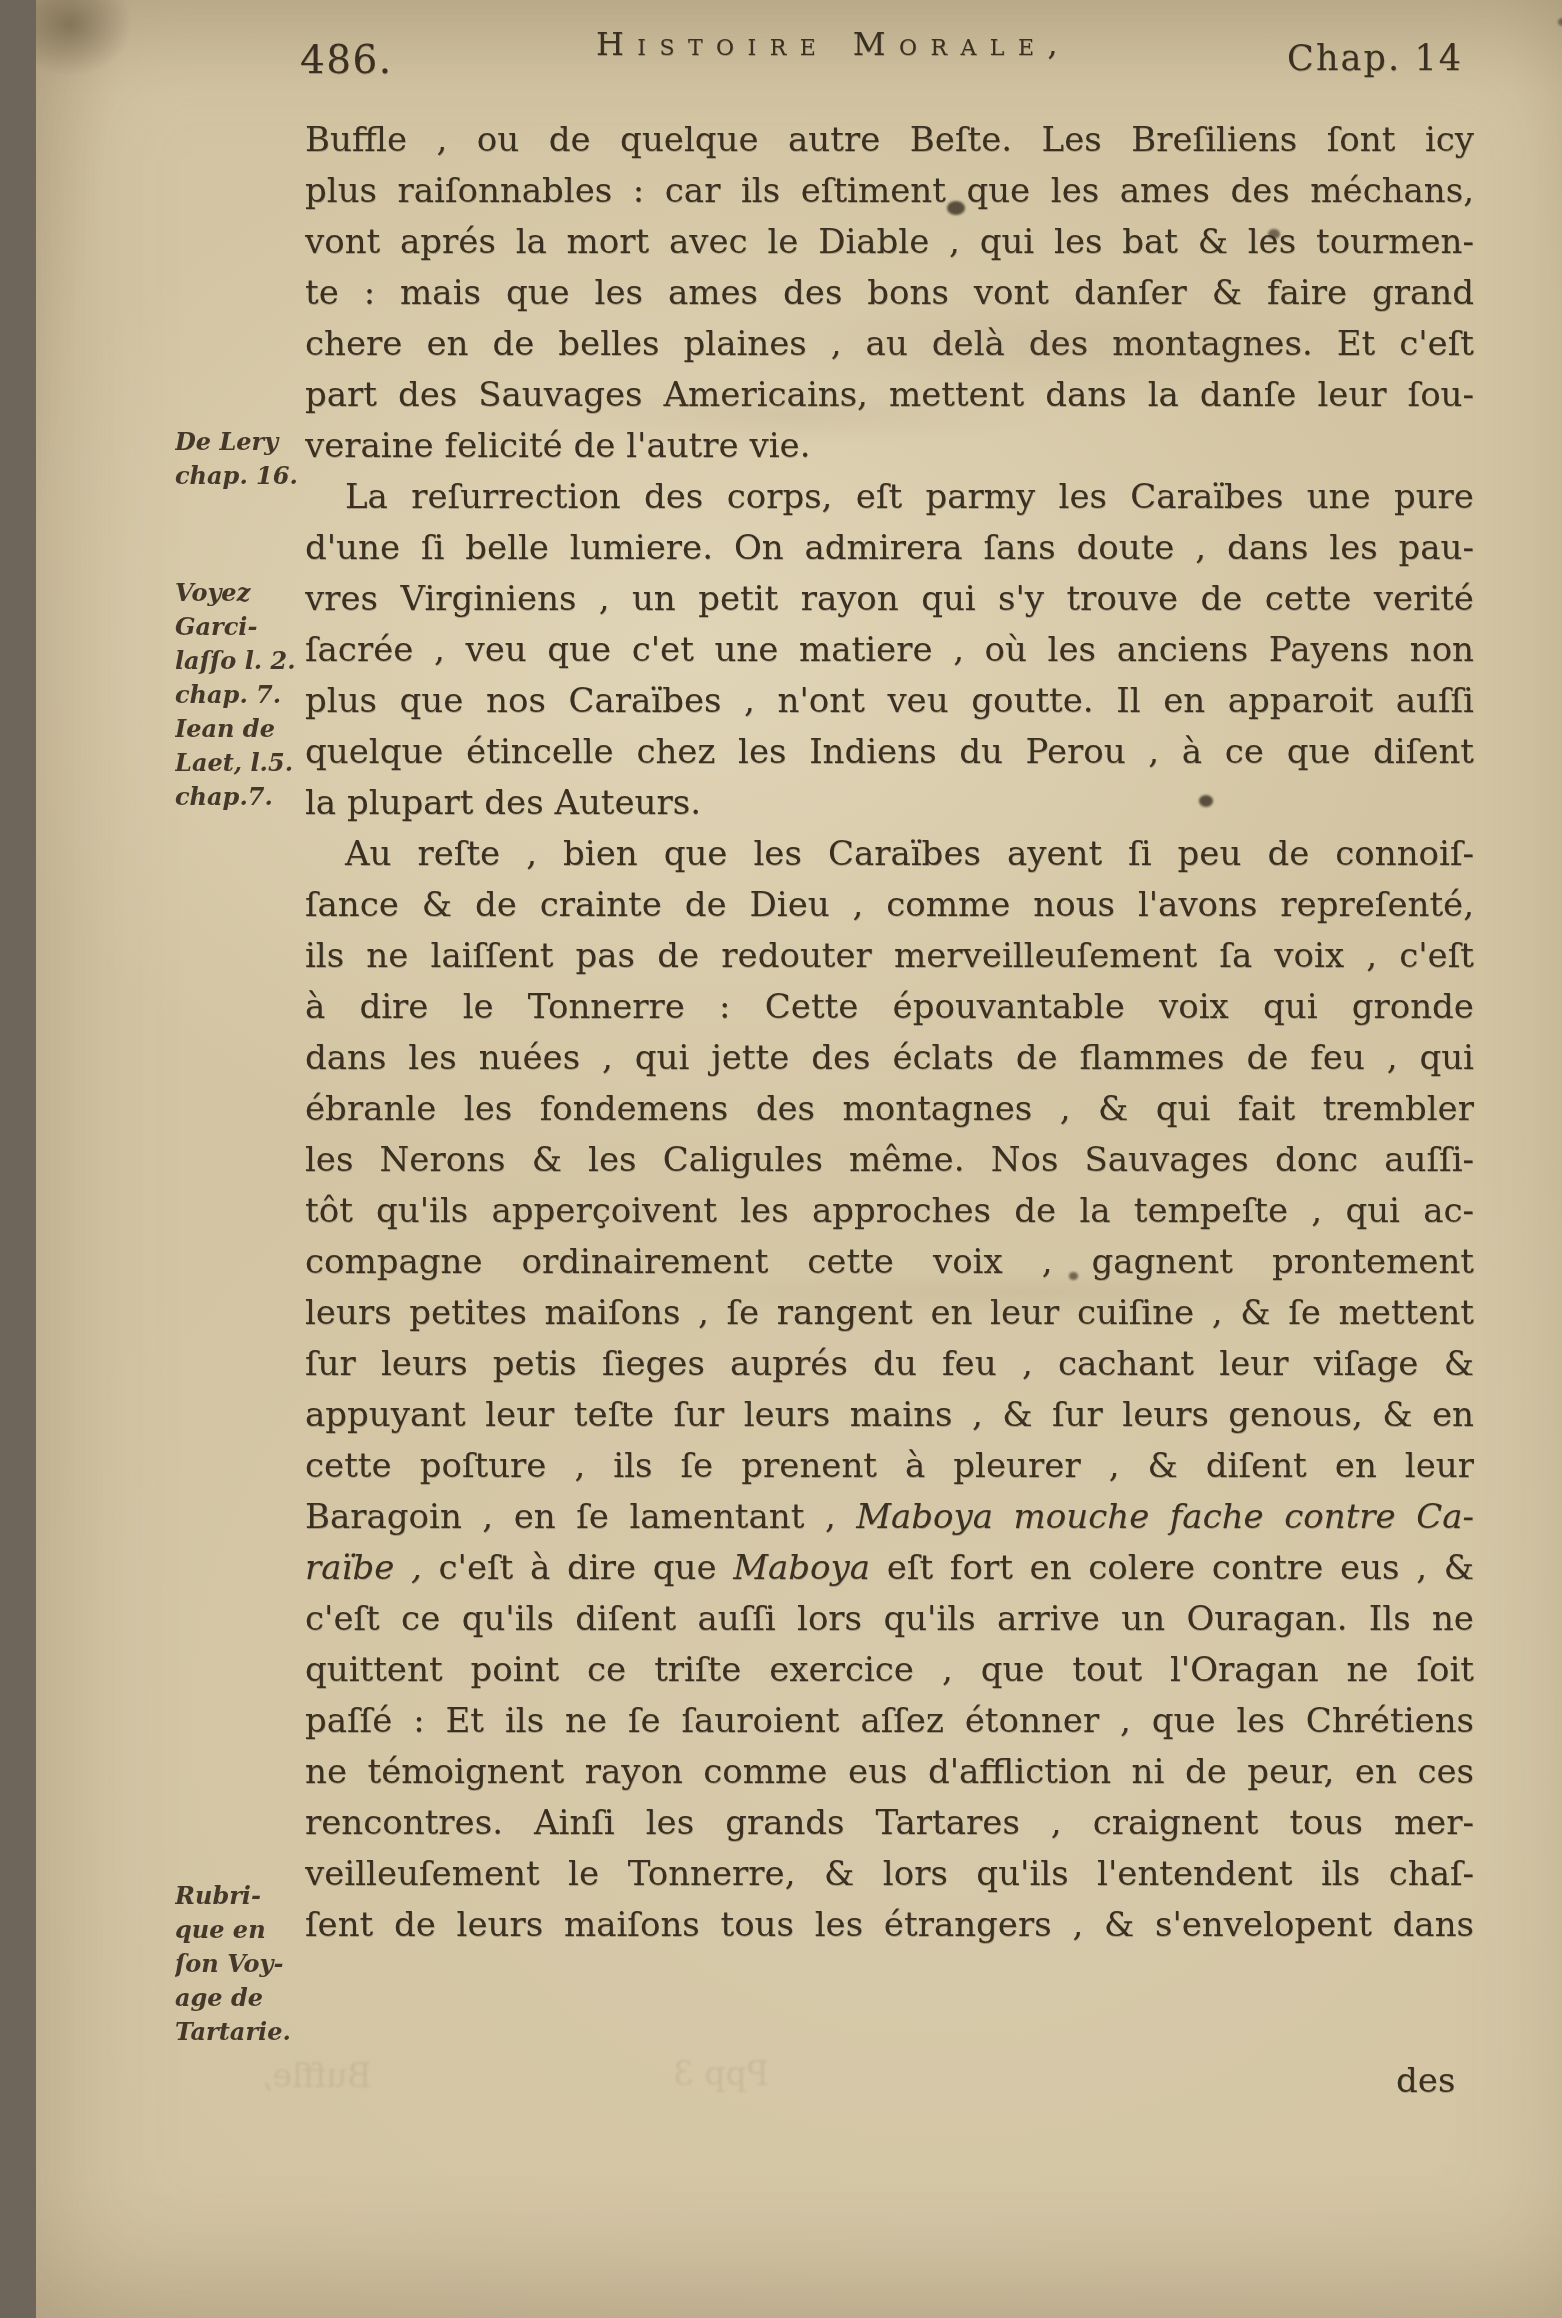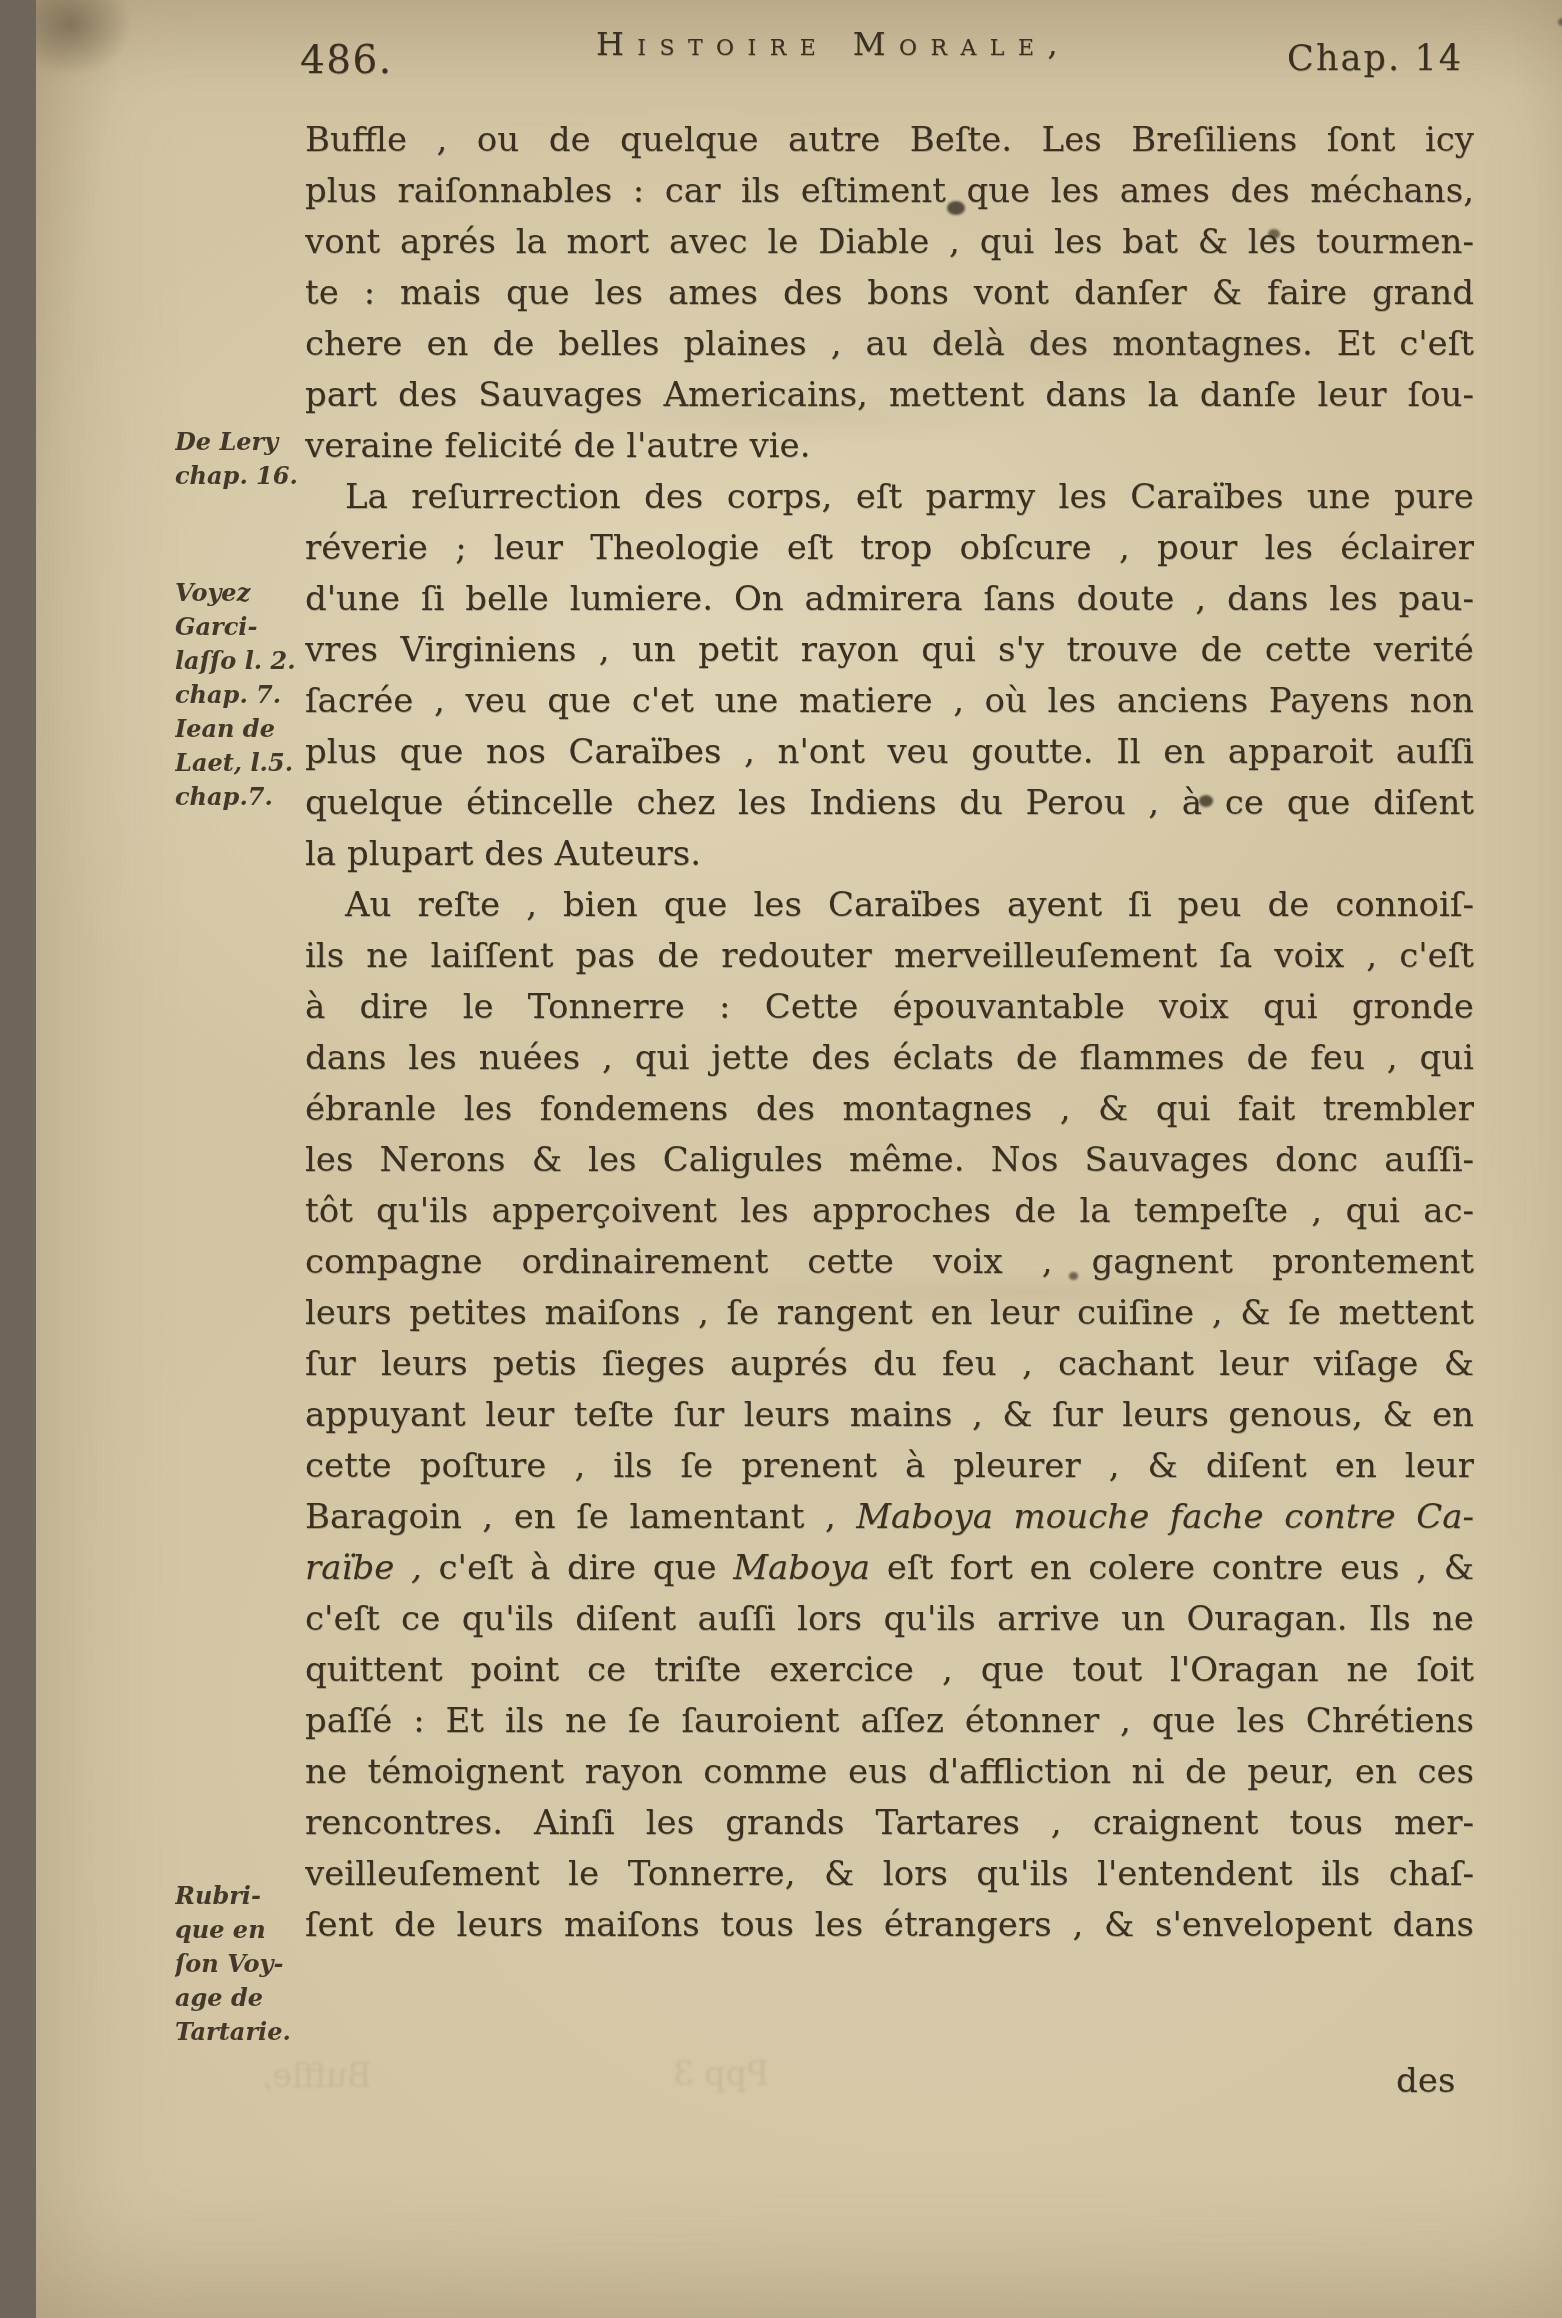--- a/index.html
+++ b/index.html
@@ -104,28 +104,28 @@
 
   <div class="body-col ink">
     <div class="line">Buffle , ou de quelque autre Beſte. Les Breſiliens ſont icy</div>
     <div class="line">plus raiſonnables : car ils eſtiment que les ames des méchans,</div>
     <div class="line">vont aprés la mort avec le Diable , qui les bat &amp; les tourmen-</div>
     <div class="line">te : mais que les ames des bons vont danſer &amp; faire grand</div>
     <div class="line">chere en de belles plaines , au delà des montagnes. Et c'eſt</div>
     <div class="line">part des Sauvages Americains, mettent dans la danſe leur ſou-</div>
     <div class="line short">veraine felicité de l'autre vie.</div>
     <div class="line indent">La reſurrection des corps, eſt parmy les Caraïbes une pure</div>
-    <div class="line">réverie ; leur Theologie eſt trop obſcure , pour les éclairer</div>
     <div class="line">d'une ſi belle lumiere. On admirera ſans doute , dans les pau-</div>
     <div class="line">vres Virginiens , un petit rayon qui s'y trouve de cette verité</div>
     <div class="line">ſacrée , veu que c'et une matiere , où les anciens Payens non</div>
     <div class="line">plus que nos Caraïbes , n'ont veu goutte. Il en apparoit auſſi</div>
     <div class="line">quelque étincelle chez les Indiens du Perou , à ce que diſent</div>
     <div class="line short">la plupart des Auteurs.</div>
     <div class="line indent">Au reſte , bien que les Caraïbes ayent ſi peu de connoiſ-</div>
+    <div class="line">ſance &amp; de crainte de Dieu , comme nous l'avons repreſenté,</div>
     <div class="line">ils ne laiſſent pas de redouter merveilleuſement ſa voix , c'eſt</div>
     <div class="line">à dire le Tonnerre : Cette épouvantable voix qui gronde</div>
     <div class="line">dans les nuées , qui jette des éclats de flammes de feu , qui</div>
     <div class="line">ébranle les fondemens des montagnes , &amp; qui fait trembler</div>
     <div class="line">les Nerons &amp; les Caligules même. Nos Sauvages donc auſſi-</div>
     <div class="line">tôt qu'ils apperçoivent les approches de la tempeſte , qui ac-</div>
     <div class="line">compagne ordinairement cette voix , gagnent prontement</div>
     <div class="line">leurs petites maiſons , ſe rangent en leur cuiſine , &amp; ſe mettent</div>
     <div class="line">ſur leurs petis ſieges auprés du feu , cachant leur viſage &amp;</div>
     <div class="line">appuyant leur teſte ſur leurs mains , &amp; ſur leurs genous, &amp; en</div>

